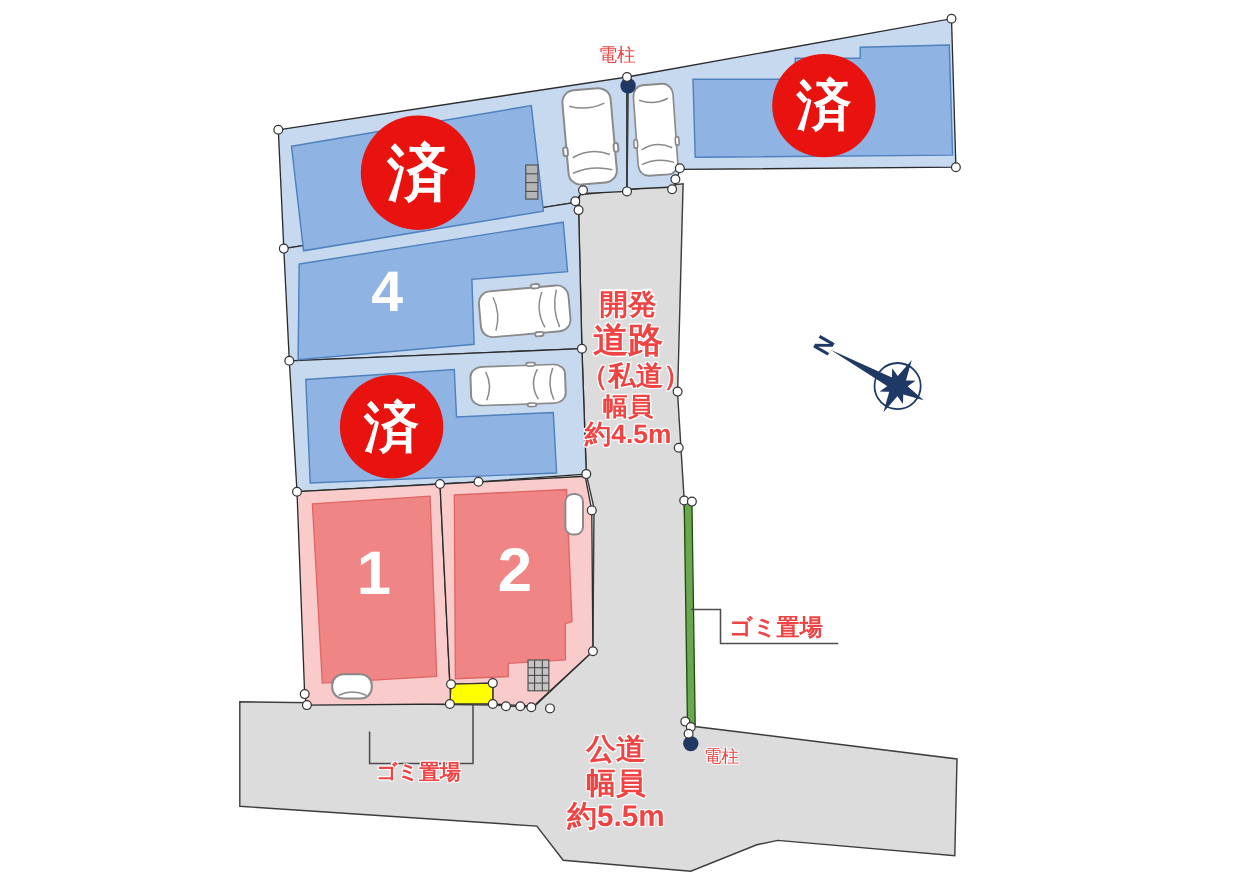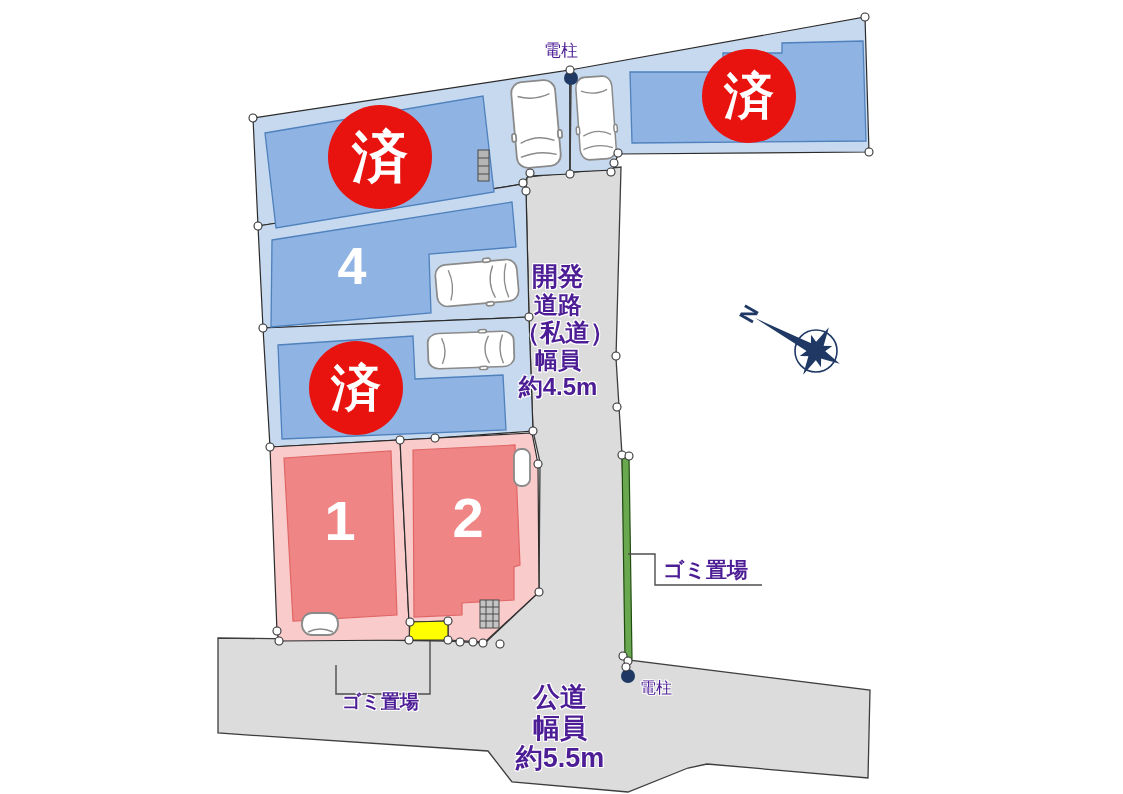--- a/index.html
+++ b/index.html
@@ -22,21 +22,21 @@
   .car-line{fill:none;stroke:#8a8a8a;stroke-width:1.4;}
   .leader{fill:none;stroke:#4d4d4d;stroke-width:1.4;}
   .steps{fill:#b5b5b5;stroke:#4a4a4a;stroke-width:1;}
   .gridbox{fill:#c4c4c4;stroke:#4a4a4a;stroke-width:1;}
   .gridline{stroke:#4a4a4a;stroke-width:1;}
   .compass{fill:var(--compass,#1f3864);}
   .compass-ring{fill:none;stroke:var(--compass,#1f3864);stroke-width:1.6;}
   .compass-n{fill:var(--compass,#1f3864);font-weight:bold;font-size:22px;}
 
   
-  .overlay{position:absolute;color:#4c1d95;white-space:nowrap;}
+  .overlay{position:absolute;color:#ef4444;white-space:nowrap;}
   .centered{transform:translate(-50%,-50%);}
   .sold-badge{position:absolute;transform:translate(-50%,-50%);border-radius:50%;
       background:var(--sold-badge,#e8120f);color:#fff;display:flex;align-items:center;
       justify-content:center;font-weight:bold;line-height:1;}
   .lot-num{position:absolute;transform:translate(-50%,-50%);color:#fff;font-weight:bold;line-height:1;}
   .road-label{position:absolute;transform:translateX(-50%);text-align:center;font-weight:bold;
       line-height:1.13;
       text-shadow:1px 1px 0 #fff,-1px 1px 0 #fff,1px -1px 0 #fff,-1px -1px 0 #fff,0 1px 0 #fff,0 -1px 0 #fff;}
   .small-label{font-weight:normal;font-size:17px;
       text-shadow:1px 1px 0 #fff,-1px 1px 0 #fff,1px -1px 0 #fff,-1px -1px 0 #fff;}
@@ -187,29 +187,29 @@
   </svg>
 
   <div class="sold-badge" style="left:380px;top:157px;width:104px;height:104px;font-size:56px;">済</div>
   <div class="sold-badge" style="left:749px;top:96px;width:94px;height:94px;font-size:50px;">済</div>
   <div class="sold-badge" style="left:356px;top:388px;width:94px;height:94px;font-size:50px;">済</div>
 
   <div class="lot-num" style="left:352px;top:266px;font-size:52px;">4</div>
   <div class="lot-num" style="left:340px;top:521px;font-size:56px;">1</div>
   <div class="lot-num" style="left:468px;top:518px;font-size:56px;">2</div>
 
-  <div class="overlay road-label" style="left:558px;top:262px;">
+  <div class="overlay road-label" style="left:571px;top:262px;">
     <div style="font-size:26px;">開発</div>
-    <div style="font-size:24px;">道路</div>
+    <div style="font-size:32px;">道路</div>
     <div style="font-size:25px;margin-left:14px;">（私道）</div>
     <div style="font-size:23px;">幅員</div>
     <div style="font-size:24px;">約4.5m</div>
   </div>
 
-  <div class="overlay road-label" style="left:560px;top:682px;">
+  <div class="overlay road-label" style="left:560px;top:666px;">
     <div style="font-size:27px;">公道</div>
     <div style="font-size:27px;">幅員</div>
     <div style="font-size:27px;">約5.5m</div>
   </div>
 
   <div class="overlay small-label centered" style="left:561px;top:50px;">電柱</div>
   <div class="overlay small-label" style="left:640px;top:678px;font-size:16px;">電柱</div>
 
   <div class="overlay bold-label" style="left:663px;top:556px;font-size:21px;">ゴミ置場</div>
 

